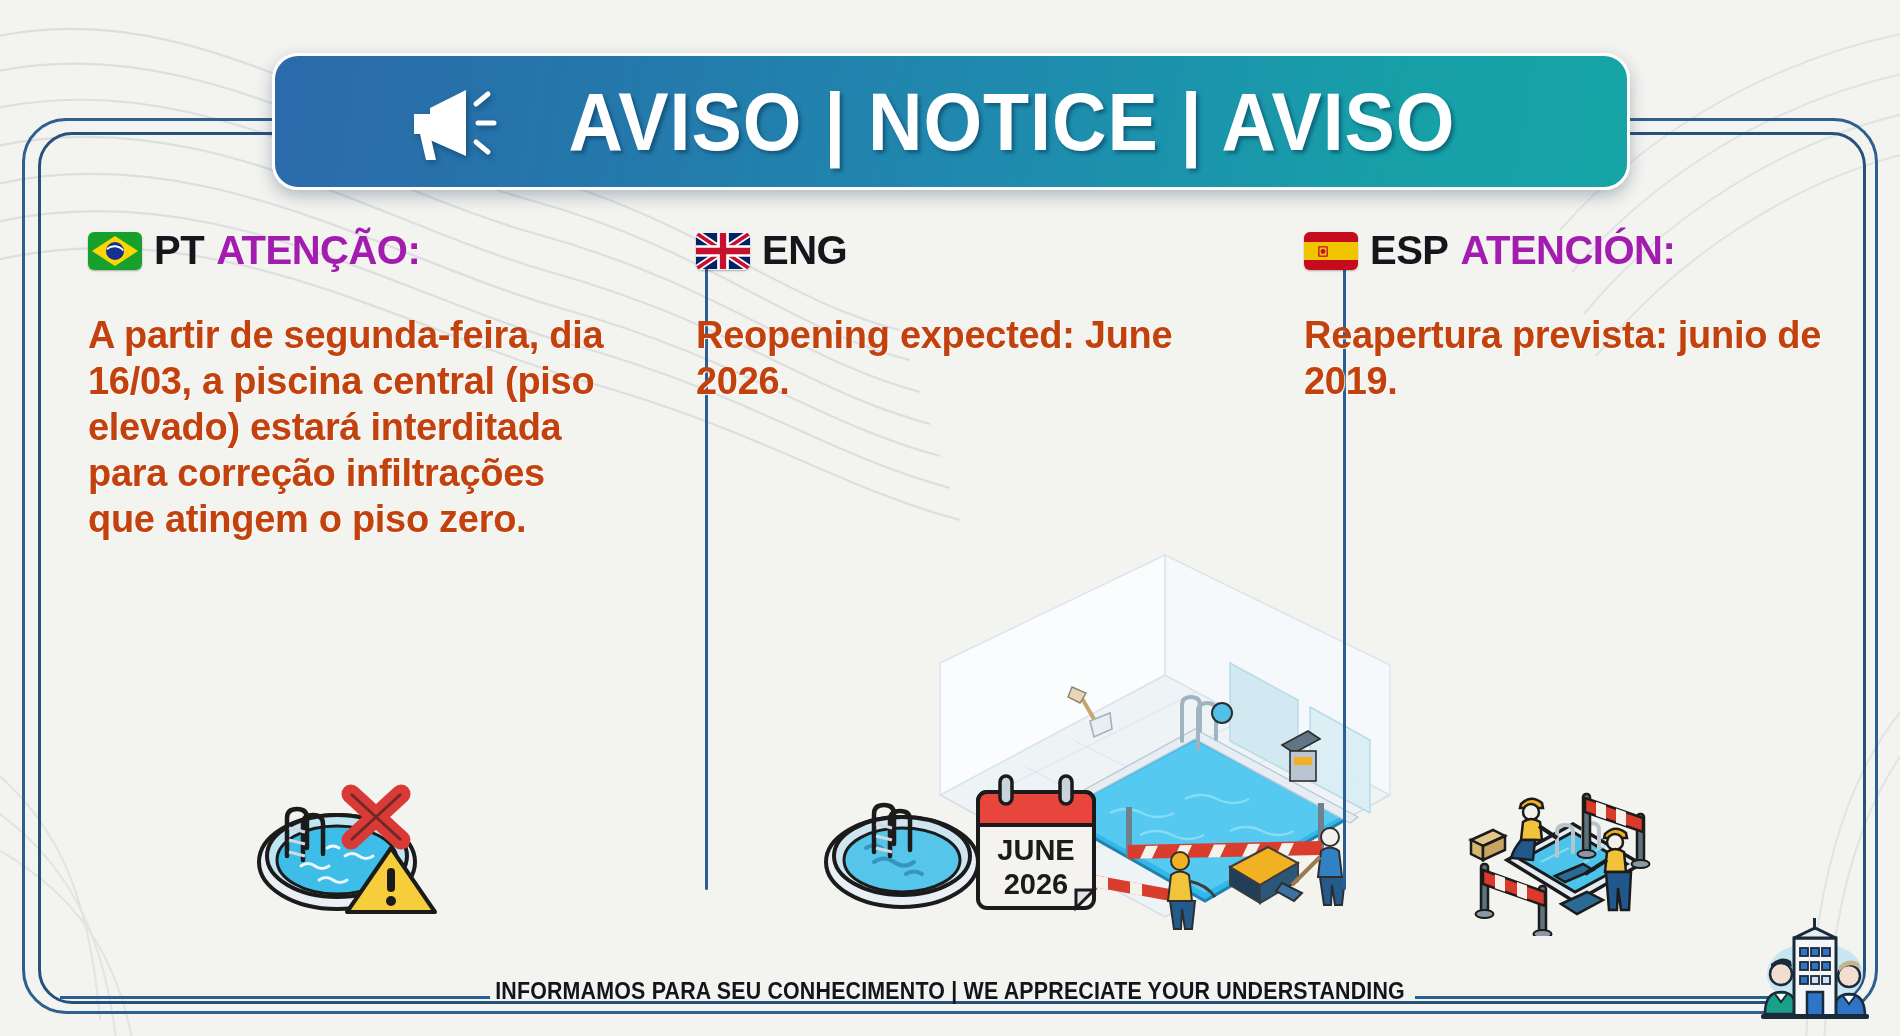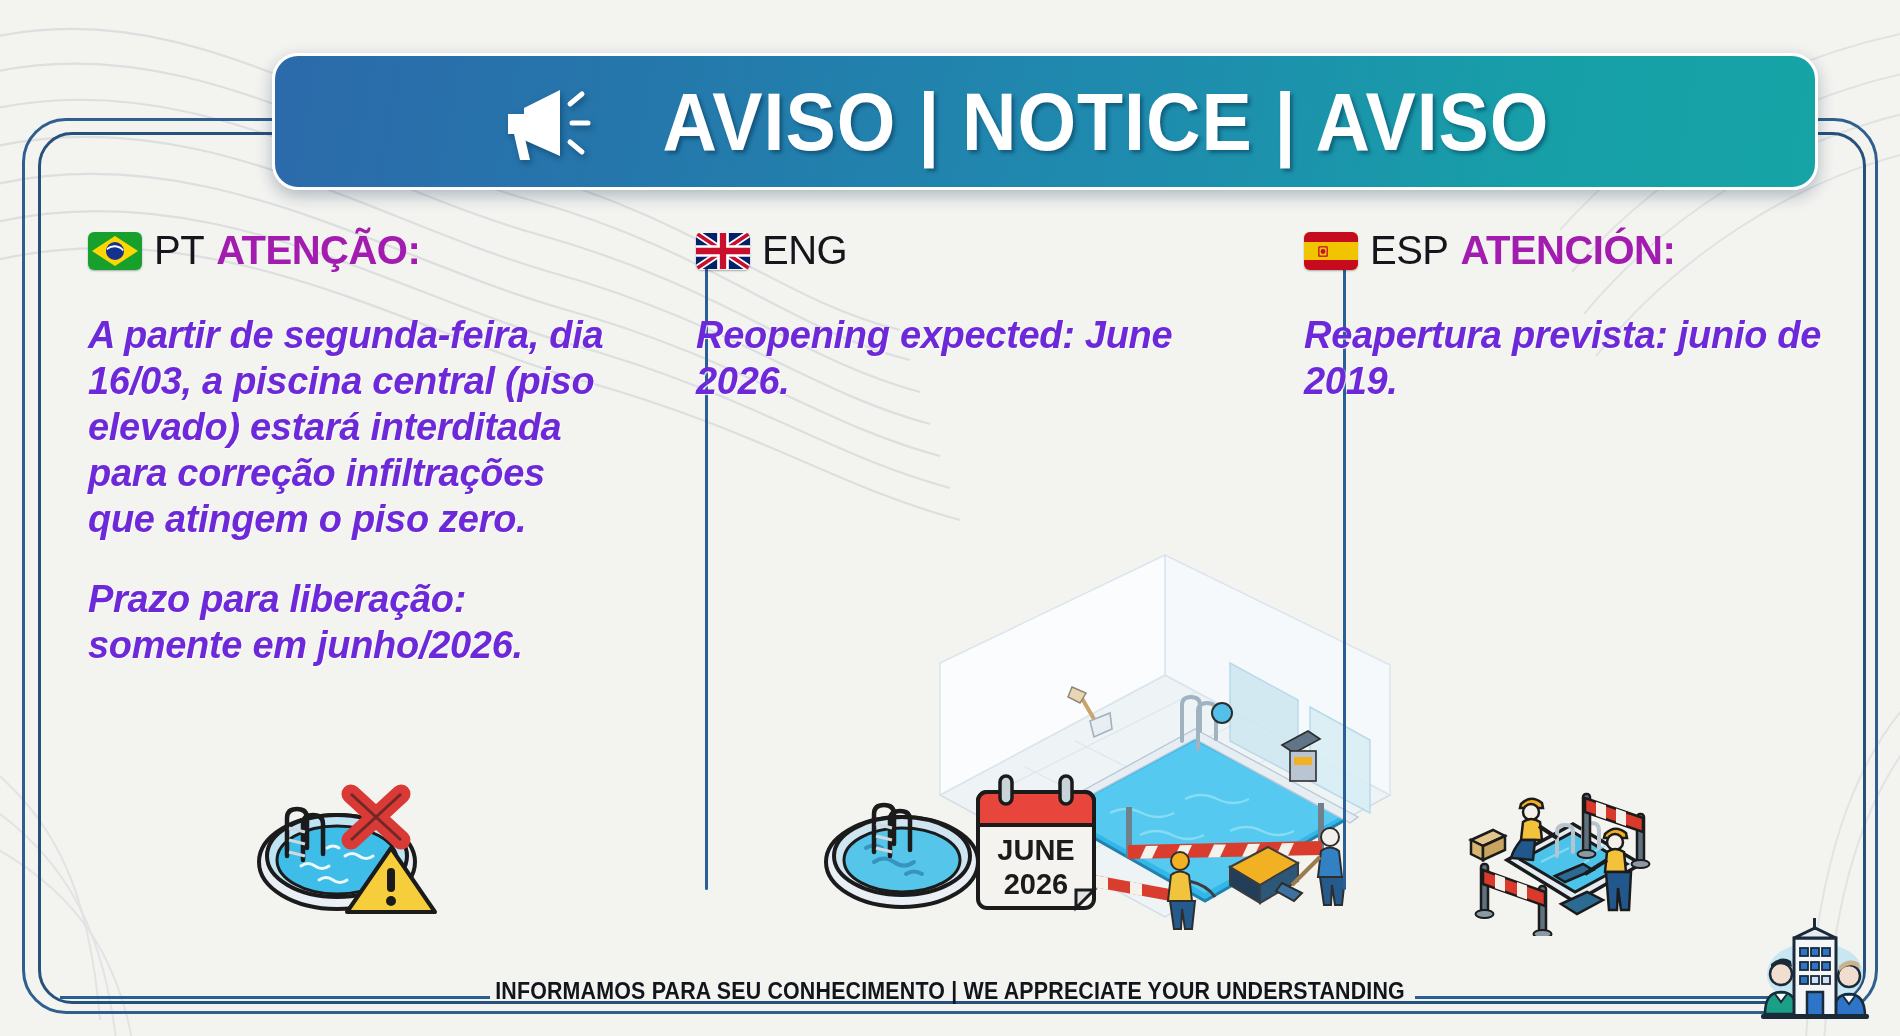--- a/index.html
+++ b/index.html
@@ -44,21 +44,21 @@
     border: 3px solid #27517d;
     border-radius: 34px;
     z-index: 1;
   }
 
   
   .banner {
     position: absolute;
     left: 272px;
     top: 53px;
-    width: 1546px;
+    width: 1358px;
     height: 137px;
     border-radius: 26px;
     background: linear-gradient(100deg, #2c6aab 0%, #2576ab 22%, #1f8bae 55%, #179fa8 82%, #16a4a6 100%);
     box-shadow: 0 6px 16px rgba(20,50,80,.30);
     border: 3px solid #ffffff;
     display: flex;
     align-items: center;
     justify-content: center;
     gap: 26px;
     z-index: 4;
@@ -111,39 +111,38 @@
   .flag {
     width: 54px;
     height: 38px;
     border-radius: 6px;
     overflow: hidden;
     flex: 0 0 auto;
     box-shadow: 0 1px 2px rgba(0,0,0,.3);
   }
   .lang-code {
     font-size: 40px;
-    font-weight: normal;
+    font-weight: bold;
     color: #14161c;
     letter-spacing: -0.5px;
   }
   .attn {
     font-size: 40px;
     font-weight: bold;
     color: #a21caf;
     letter-spacing: -0.5px;
   }
 
   .body-par {
     font-size: 38px;
     font-weight: bold;
     line-height: 1.21;
-    color: #6d28d9;
+    color: #c2410c;
     letter-spacing: -0.3px;
     text-shadow: 1px 1px 1px rgba(255,255,255,.9);
-    font-style: italic;
   }
   .body-par + .body-par { margin-top: 34px; }
 
   
   .illus { position: absolute; z-index: 2; }
   .illus-pt   { left: 245px; top: 770px; }
   .illus-mid  { left: 820px; top: 770px; }
   .illus-room { left: 930px; top: 545px; z-index: 1; opacity: .98; }
   .illus-esp  { left: 1465px; top: 768px; }
 
@@ -241,21 +240,20 @@
           <rect width="54" height="38" fill="#18a02c"></rect>
           <polygon points="27,4 50,19 27,34 4,19" fill="#ffd700"></polygon>
           <circle cx="27" cy="19" r="9" fill="#15318f"></circle>
           <path d="M18.6 16.2 A 12 12 0 0 1 35.6 17.6 L 35 19.4 A 11 11 0 0 0 19.1 17.9 Z" fill="#ffffff"></path>
         </svg>
       </span>
       <span class="lang-code">PT</span>
       <span class="attn">ATENÇÃO:</span>
     </div>
     <p class="body-par">A partir de segunda-feira, dia 16/03, a piscina central (piso elevado) estará interditada para correção infiltrações que atingem o piso zero.</p>
-    <p class="body-par">Prazo para liberação: somente em junho/2026.</p>
   </div>
 
   <div class="col" style="padding-left:52px;">
     <div class="col-head">
       <span class="flag">
         <svg width="54" height="38" viewBox="0 0 60 40">
           <rect width="60" height="40" fill="#012169"></rect>
           <path d="M0,0 L60,40 M60,0 L0,40" stroke="#ffffff" stroke-width="8"></path>
           <path d="M0,0 L60,40 M60,0 L0,40" stroke="#C8102E" stroke-width="4"></path>
           <path d="M30,0 V40 M0,20 H60" stroke="#ffffff" stroke-width="13"></path>

